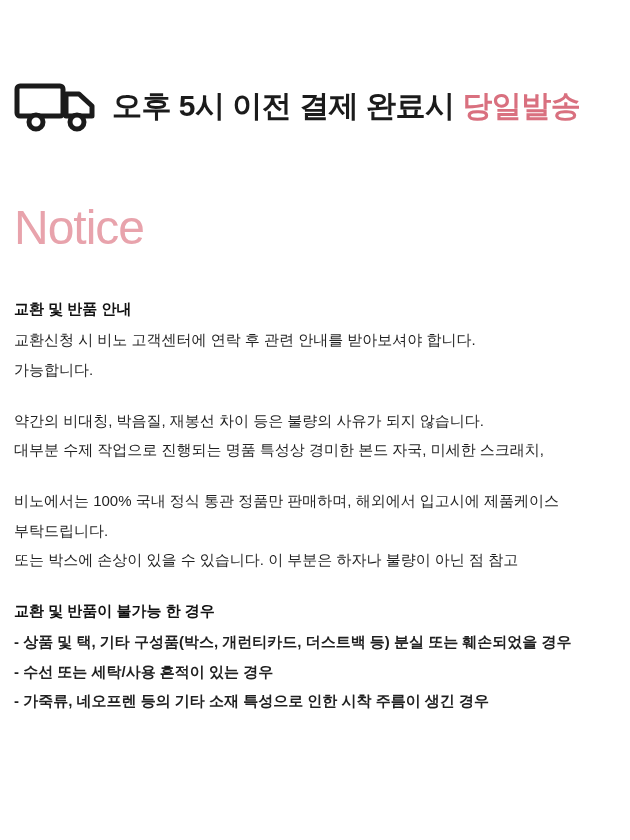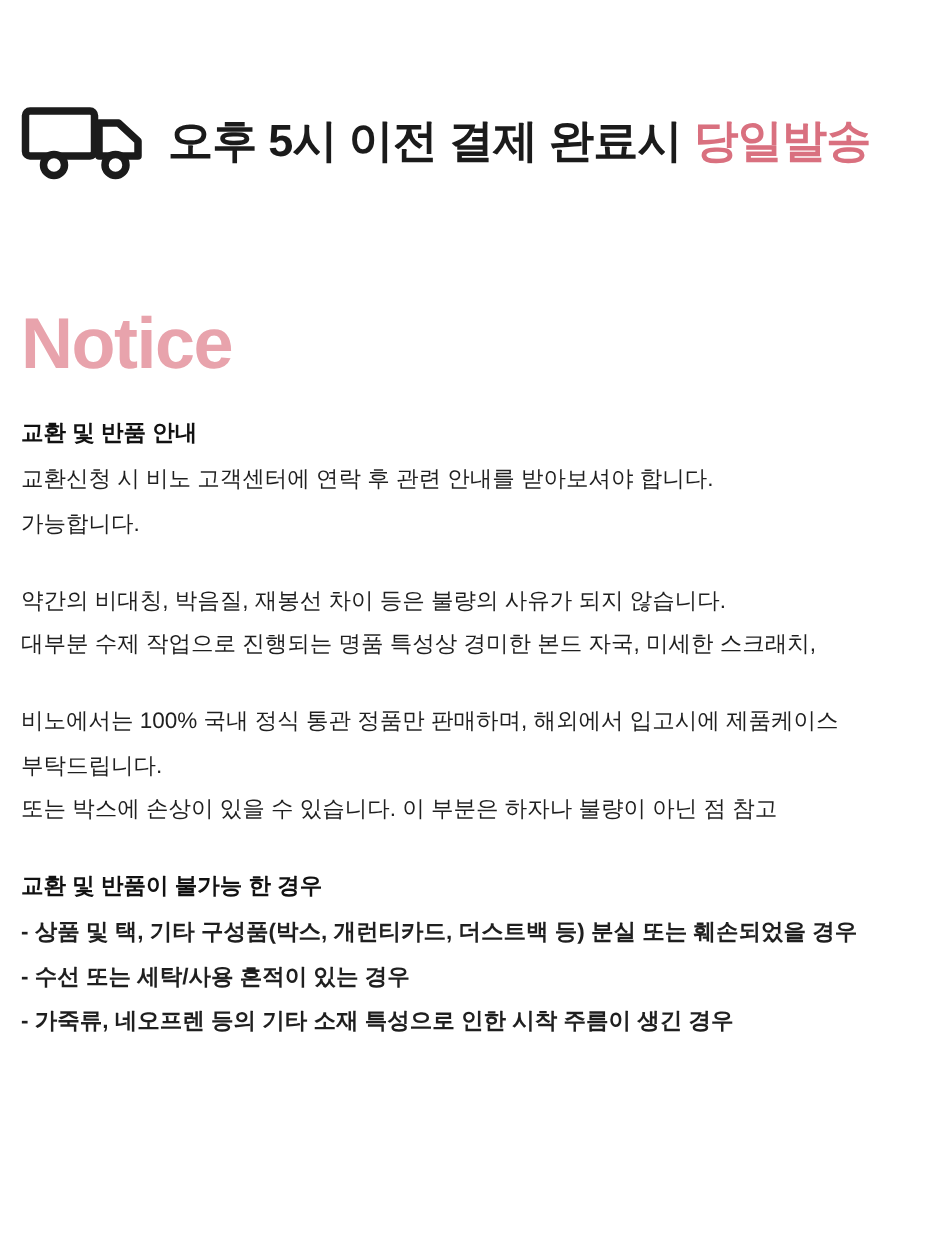--- a/index.html
+++ b/index.html
@@ -12,21 +12,21 @@
     background: #ffffff;
     font-family: "Liberation Sans", sans-serif;
     color: #222222;
     overflow: hidden;
   }
   .page {
     position: relative;
     width: 630px;
     height: 840px;
     box-sizing: border-box;
-    padding: 0 14px;
+    padding: 12px 14px;
   }
 
   
   .banner {
     display: flex;
     align-items: center;
     gap: 14px;
     height: 92px;
     padding-top: 48px;
     box-sizing: content-box;
@@ -43,31 +43,31 @@
     letter-spacing: -0.5px;
     white-space: nowrap;
     color: #1b1b1b;
   }
   .banner-text .highlight {
     color: #d9707f;
   }
 
   
   .notice-title {
-    margin-top: 66px;
+    margin-top: 52px;
     font-size: 48px;
-    font-weight: bold;
+    font-weight: normal;
     color: #e8a3ac;
     letter-spacing: -1px;
     line-height: 1;
   }
 
   
   .content {
-    margin-top: 20px;
+    margin-top: 42px;
     font-size: 15px;
     line-height: 1.95;
     color: #1f1f1f;
   }
   .section-heading {
     font-weight: bold;
     font-size: 15px;
     margin: 0 0 2px 0;
     color: #111111;
   }

